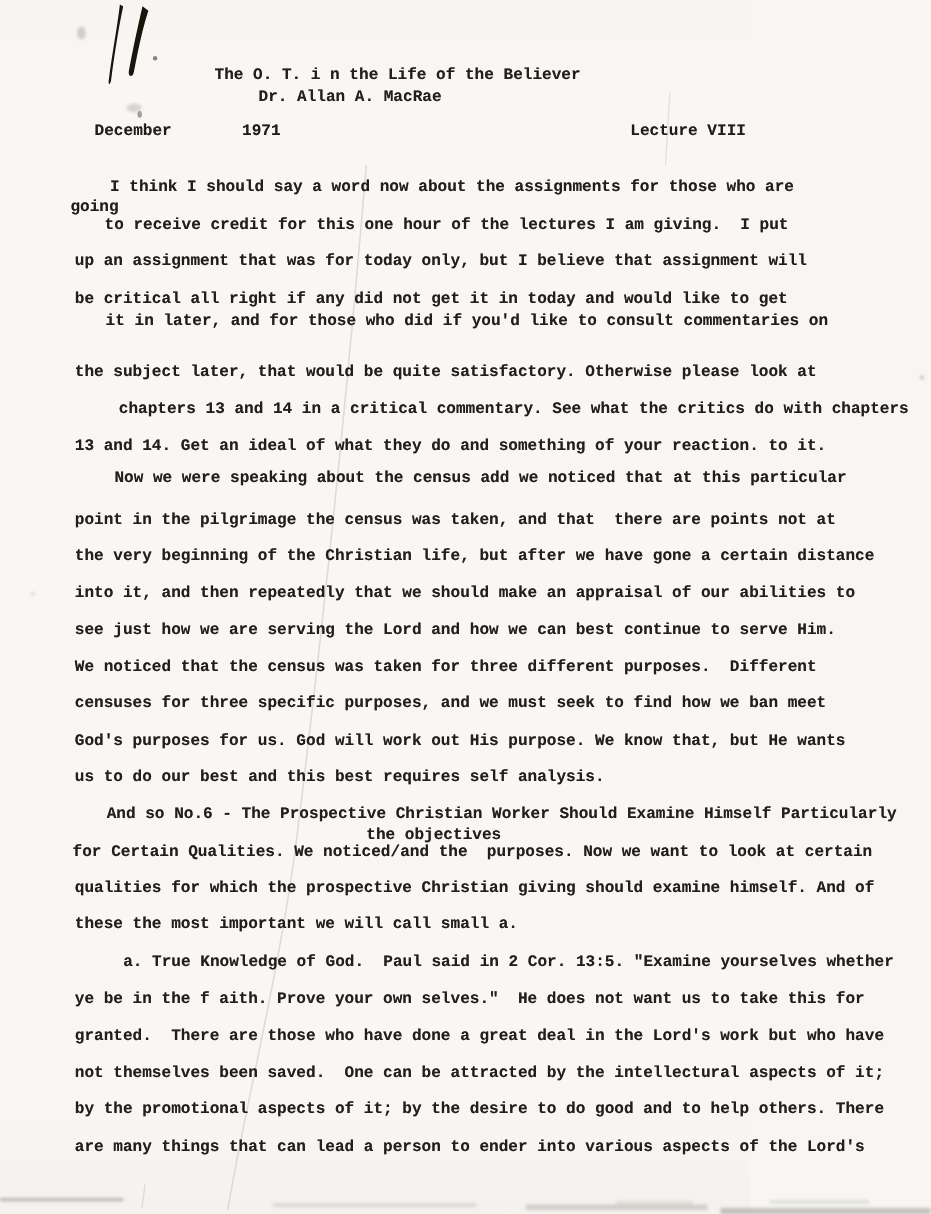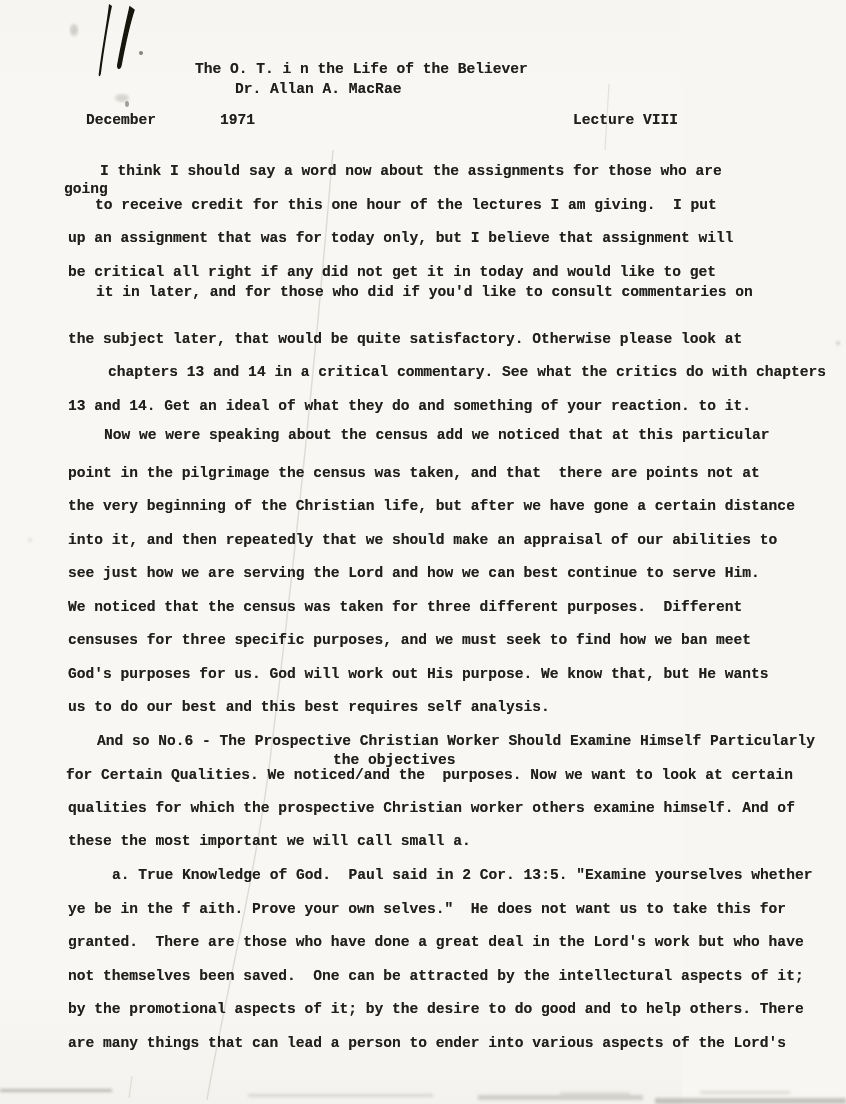--- a/index.html
+++ b/index.html
@@ -93,21 +93,21 @@
       <div class="line" style="left: 68px; top: 497px;">the very beginning of the Christian life, but after we have gone a certain distance</div>
       <div class="line" style="left: 68px; top: 531px;">into it, and then repeatedly that we should make an appraisal of our abilities to</div>
       <div class="line" style="left: 68px; top: 564px;">see just how we are serving the Lord and how we can best continue to serve Him.</div>
       <div class="line" style="left: 68px; top: 598px;">We noticed that the census was taken for three different purposes.  Different</div>
       <div class="line" style="left: 68px; top: 631px;">censuses for three specific purposes, and we must seek to find how we ban meet</div>
       <div class="line" style="left: 68px; top: 665px;">God's purposes for us. God will work out His purpose. We know that, but He wants</div>
       <div class="line" style="left: 68px; top: 698px;">us to do our best and this best requires self analysis.</div>
       <div class="line" style="left: 97px; top: 732px; text-align: center;">And so No.6 - The Prospective Christian Worker Should Examine Himself Particularly</div>
       <div class="line" style="left: 333px; top: 751px;">the objectives</div>
       <div class="line" style="left: 66px; top: 766px;">for Certain Qualities. We noticed/and the  purposes. Now we want to look at certain</div>
-      <div class="line" style="left: 68px; top: 799px;">qualities for which the prospective Christian worker others examine himself. And of</div>
+      <div class="line" style="left: 68px; top: 799px;">qualities for which the prospective Christian giving should examine himself. And of</div>
       <div class="line" style="left: 68px; top: 832px;">these the most important we will call small a.</div>
       <div class="line" style="left: 112px; top: 866px;">a. True Knowledge of God.  Paul said in 2 Cor. 13:5. "Examine yourselves whether</div>
       <div class="line" style="left: 68px; top: 900px;">ye be in the f aith. Prove your own selves."  He does not want us to take this for</div>
       <div class="line" style="left: 68px; top: 933px;">granted.  There are those who have done a great deal in the Lord's work but who have</div>
       <div class="line" style="left: 68px; top: 967px;">not themselves been saved.  One can be attracted by the intellectural aspects of it;</div>
       <div class="line" style="left: 68px; top: 1000px;">by the promotional aspects of it; by the desire to do good and to help others. There</div>
       <div class="line" style="left: 68px; top: 1034px;">are many things that can lead a person to ender into various aspects of the Lord's</div>
     </div>
 
 </div>

